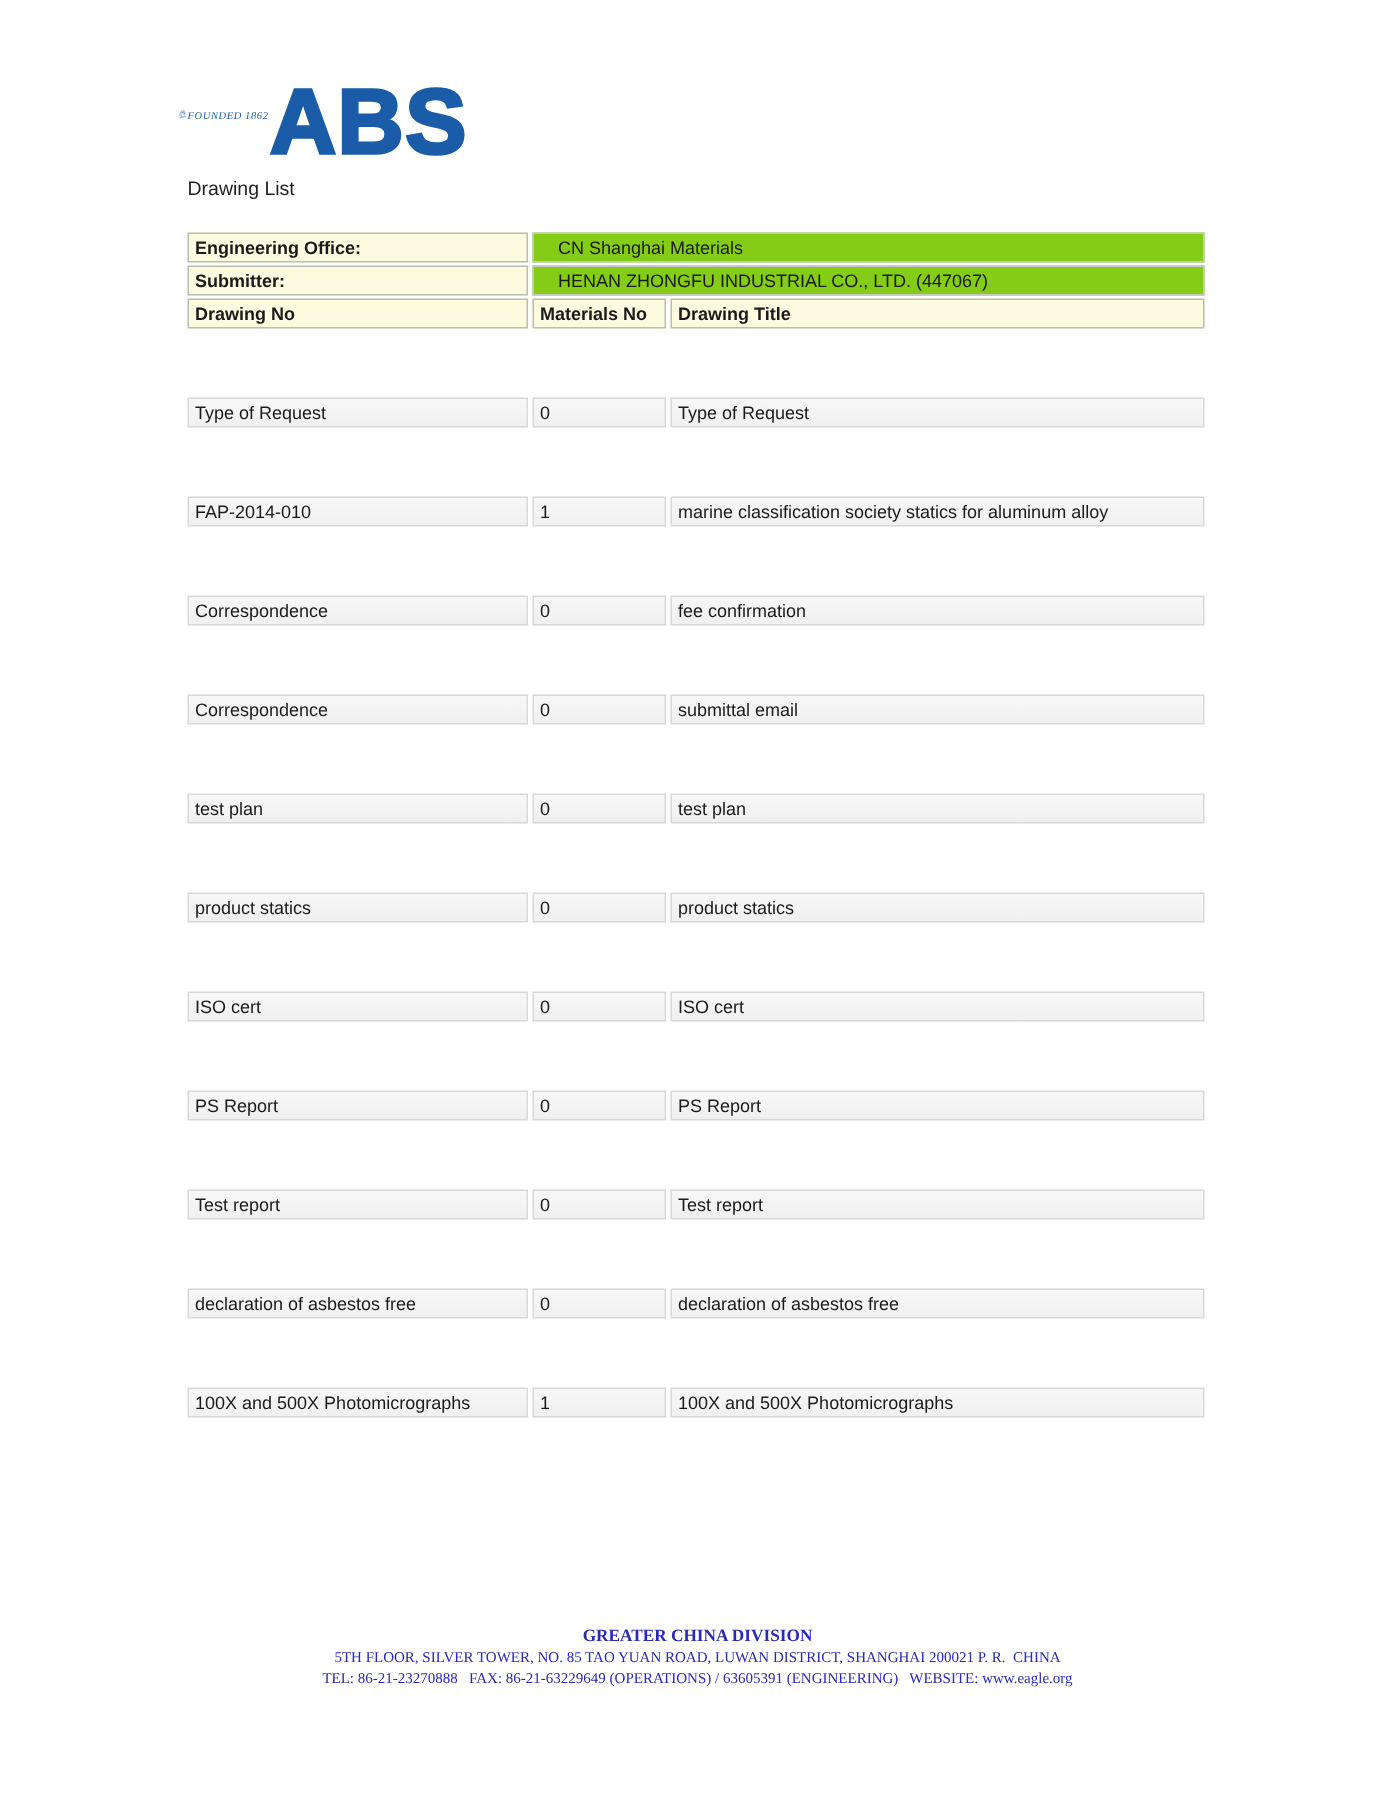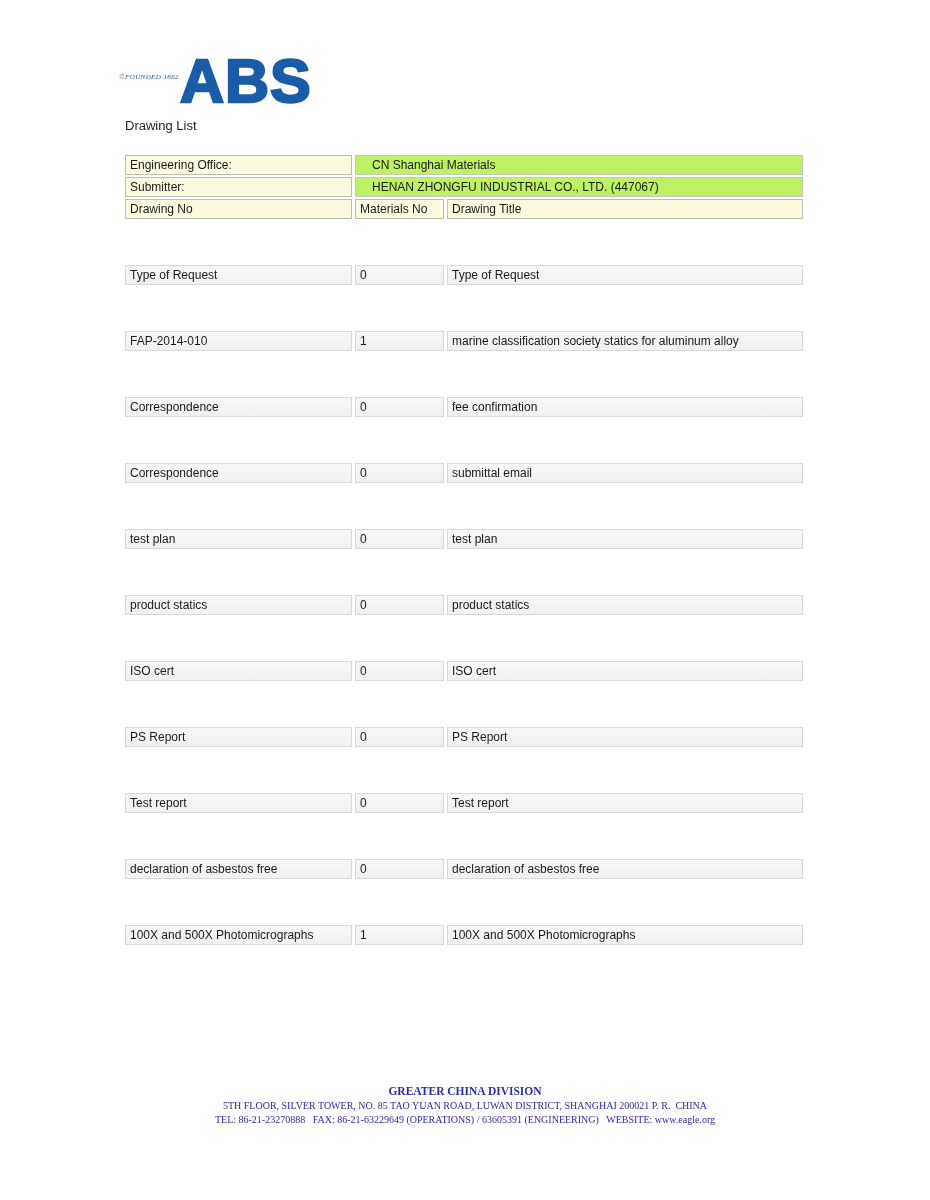--- a/index.html
+++ b/index.html
@@ -37,22 +37,22 @@
   .t-row { display:flex; gap:3px; margin-bottom:2px; }
   .cell {
     box-sizing:border-box; border:1px solid #cccccc;
     height:20px; line-height:18px; padding:0 4px;
     font-size:12px; color:#1a1a1a;
     overflow:hidden; white-space:nowrap;
   }
   .w1 { flex:0 0 227px; width:227px; }
   .w2 { flex:0 0 89px;  width:89px; }
   .fl { flex:1 1 auto; }
-  .cell.hdr { background:#fcfbdf; font-weight:400; border-color:#bdbdb0; }
-  .cell.val { background:#bef264; border-color:#c6c6c6;padding-left:16px; }
+  .cell.hdr { background:#fcfbdf; font-weight:700; border-color:#bdbdb0; }
+  .cell.val { background:#84cc16; border-color:#c6c6c6;padding-left:16px; }
   .cell.data { background:linear-gradient(#f7f7f7,#f0f0f0); border-color:#d8d8d8;margin-top:44px; }
 
   
   .footer {
     position:absolute; left:0; top:1084px; width:100%;
     text-align:center; color:#2a2ab5;font-family:Liberation Serif, serif;
   }
   .footer .f1 { font-size:11.5px; font-weight:700; line-height:15px; white-space:pre; }
   .footer .f2 { font-size:10px; line-height:14px; white-space:pre; }
 </style>

